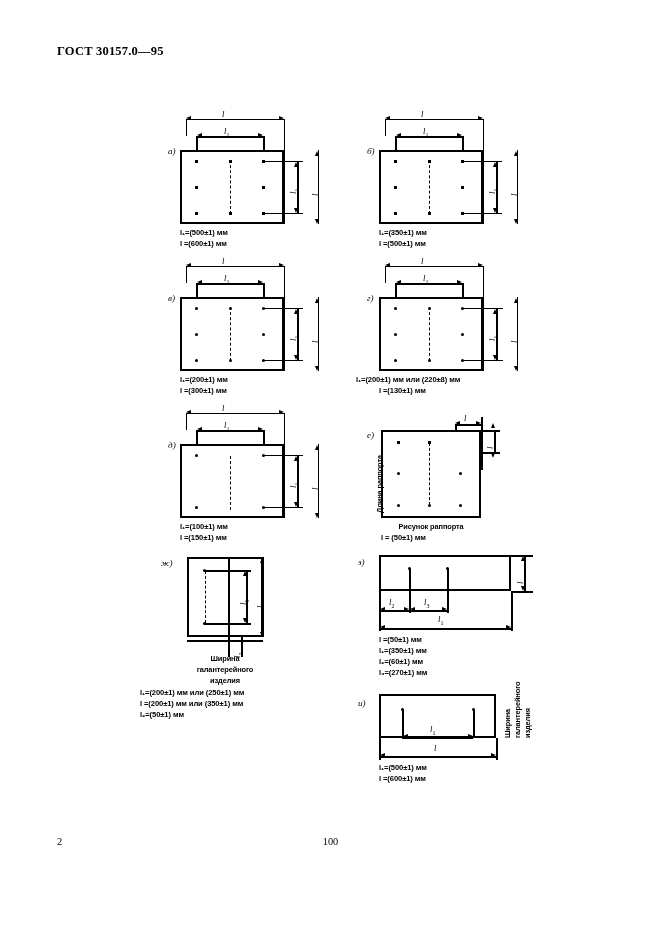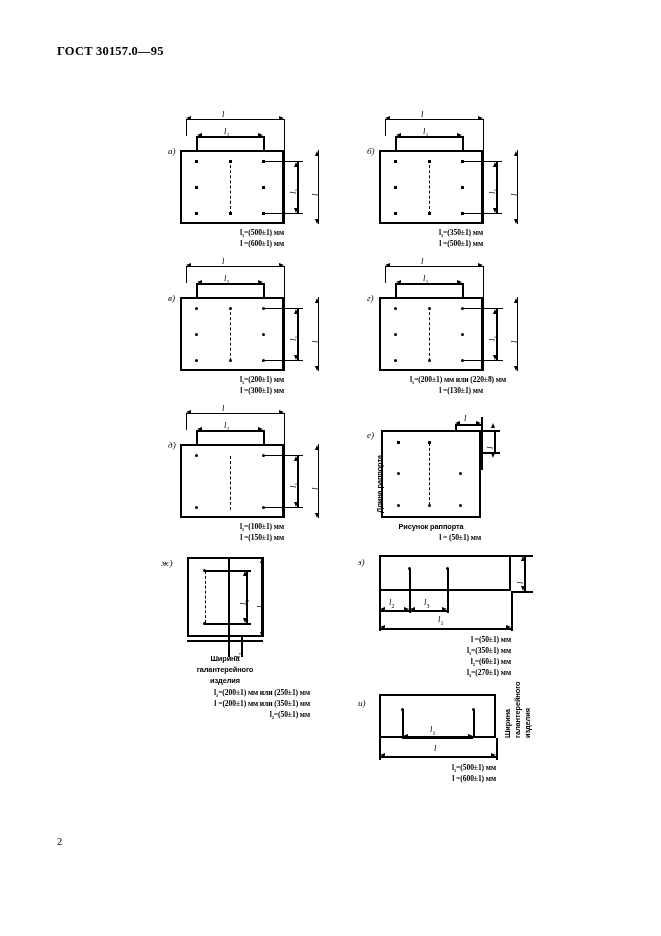--- a/index.html
+++ b/index.html
@@ -112,23 +112,23 @@
   .sym-rot {
     transform: rotate(-90deg);
     transform-origin: left top;
   }
 
   
   .cap {
     position: absolute;
     font-size: 7.6px;
     font-weight: bold;
-    font-family: Liberation Serif, serif;
+    font-family: Liberation Sans, sans-serif;
     white-space: nowrap;
-    text-align: right;
+    text-align: left;
     letter-spacing: -0.1px;
   }
 
   
   .vtext {
     position: absolute;
     font-size: 7.4px;
     font-weight: bold;
     font-family: "Liberation Sans", sans-serif;
     white-space: nowrap;
@@ -534,14 +534,15 @@
 
       <div class="cap" style="left:379px; top:655px; width:117px;">l₁=(500±1) мм</div>
       <div class="cap" style="left:379px; top:666px; width:117px;">l =(600±1) мм</div>
     </div>
 
   </div>
 
 
   <div class="page-num">2</div>
 
+  <div class="page-num-c">100</div>
 
 </div>
 
 </body></html>

